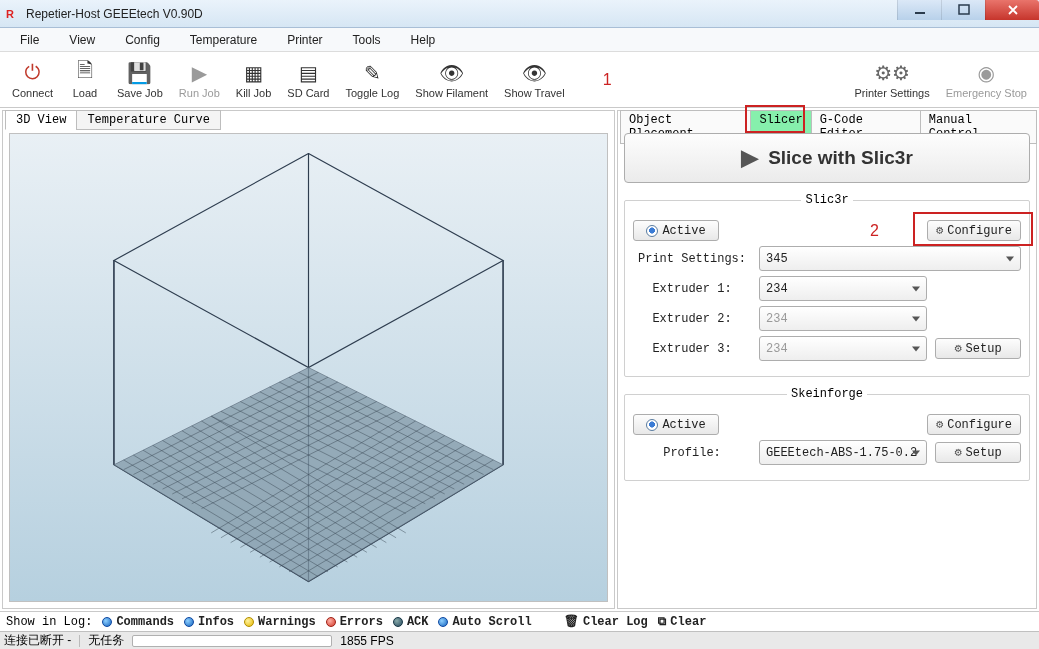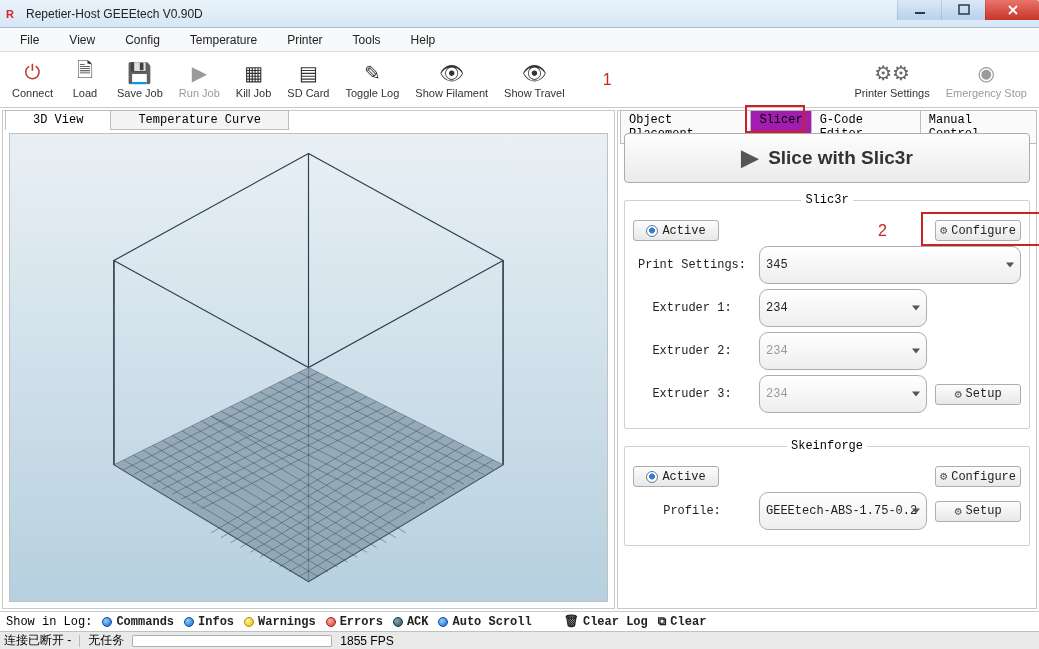--- a/index.html
+++ b/index.html
@@ -56,42 +56,42 @@
   .tbtn.gray { color:#9a9a9a; }
   .toolbar .spacer { flex:1; }
 
   
   .content { display:flex; height: calc(649px - 28px - 24px - 56px - 20px - 18px); }
   .leftpane { flex: 1; border:1px solid #c9c9c9; margin: 2px; position:relative; background:#fff; }
   .lefttabs { position:absolute; left:2px; top:-1px; display:flex; }
   .ltab {
     font-family: "Courier New", monospace; font-size:12px;
     border:1px solid #bdbdbd; background:#f4f4f4;
-    padding: 2px 27px; margin-right: -1px;
+    padding: 2px 10px; margin-right: -1px;
   }
   .ltab.active { background:#fff; border-bottom:1px solid #fff; }
   .viewport {
     position:absolute; left:6px; right:6px; top:22px; bottom:6px;
     border:1px solid #c0c0c0;
     background: linear-gradient(#e9f0f5,#b6d0df);
     overflow:hidden;
   }
   .viewport svg { width:100%; height:100%; display:block; }
 
   .rightpane {
     width: 420px; margin:2px 2px 2px 0; border:1px solid #c9c9c9; background:#fff;
     position:relative;
   }
   .rtabs { display:flex; position:absolute; top:-1px; left:2px; }
   .rtab {
     font-family: "Courier New", monospace; font-size:12px;
     border:1px solid #bdbdbd; background:#fafafa;
     padding: 2px 8px; margin-right:-1px;
   }
-  .rtab.active { background:#a21caf; border-bottom:1px solid #fff; }
+  .rtab.active { background:#86efac; border-bottom:1px solid #fff; }
   .red-num { position:absolute; color:#c22; font-size:16px; font-family:sans-serif; pointer-events:none;}
 
   .rbody { position:absolute; left:6px; right:6px; top:22px; bottom:6px; }
 
   .bigbtn {
     height: 50px; border:1px solid #adadad; border-radius:4px;
     background: linear-gradient(#fdfdfd,#ebebeb);
     display:flex; align-items:center; justify-content:center;
     font-size: 19px; font-weight:600; color:#333; gap:10px;
     font-family: Arial, sans-serif;
@@ -101,33 +101,33 @@
   .bigrow .kill { width:110px; font-size:14px; }
 
   fieldset.grp {
     border:1px solid #d0d0d0; border-radius:2px; margin:10px 0 0; padding: 8px 8px 10px; text-align: center;
   }
   fieldset.grp legend { font-family:"Courier New", monospace; font-size:12px; padding:0 4px; }
 
   .row { display:flex; align-items:center; margin: 5px 0; gap:8px; }
   .row .lbl { width:118px; font-family:"Courier New",monospace; font-size:12px; color:#222; }
   .ddl {
-    flex:1; height:38px; border:1px solid #adadad; border-radius:9px;
+    flex:1; height:25px; border:1px solid #adadad; border-radius:3px;
     background:linear-gradient(#fff,#eee);
     display:flex; align-items:center; padding:0 6px; font-family:"Courier New",monospace; font-size:12px;
     position:relative; color:#222;
   }
   .ddl.dis { color:#9a9a9a; }
   .ddl::after {
     content:""; position:absolute; right:6px; top:50%;
     width:0;height:0;border-left:4px solid transparent;border-right:4px solid transparent;border-top:5px solid #555;
     transform:translateY(-50%);
   }
   .btn {
-    height:21px; min-width:86px; padding:0 0;
+    height:21px; min-width:86px; padding:0 8px;
     border:1px solid #adadad; border-radius:3px;
     background:linear-gradient(#fdfdfd,#e8e8e8);
     display:inline-flex; align-items:center; justify-content:center;
     font-family:"Courier New",monospace; font-size:12px; gap:4px; color:#222;
   }
   .radio { width:12px;height:12px;border-radius:50%;border:1px solid #5a7ca0; display:inline-block; background:radial-gradient(circle at 50% 45%, #3a7bd5 0 40%, #fff 42% 100%); box-shadow: inset 0 0 1px #fff;}
   .gear { font-size:12px; color:#555; }
 
   .red-mark-2 { position:absolute; border:2px solid #c22; pointer-events:none; }
 

